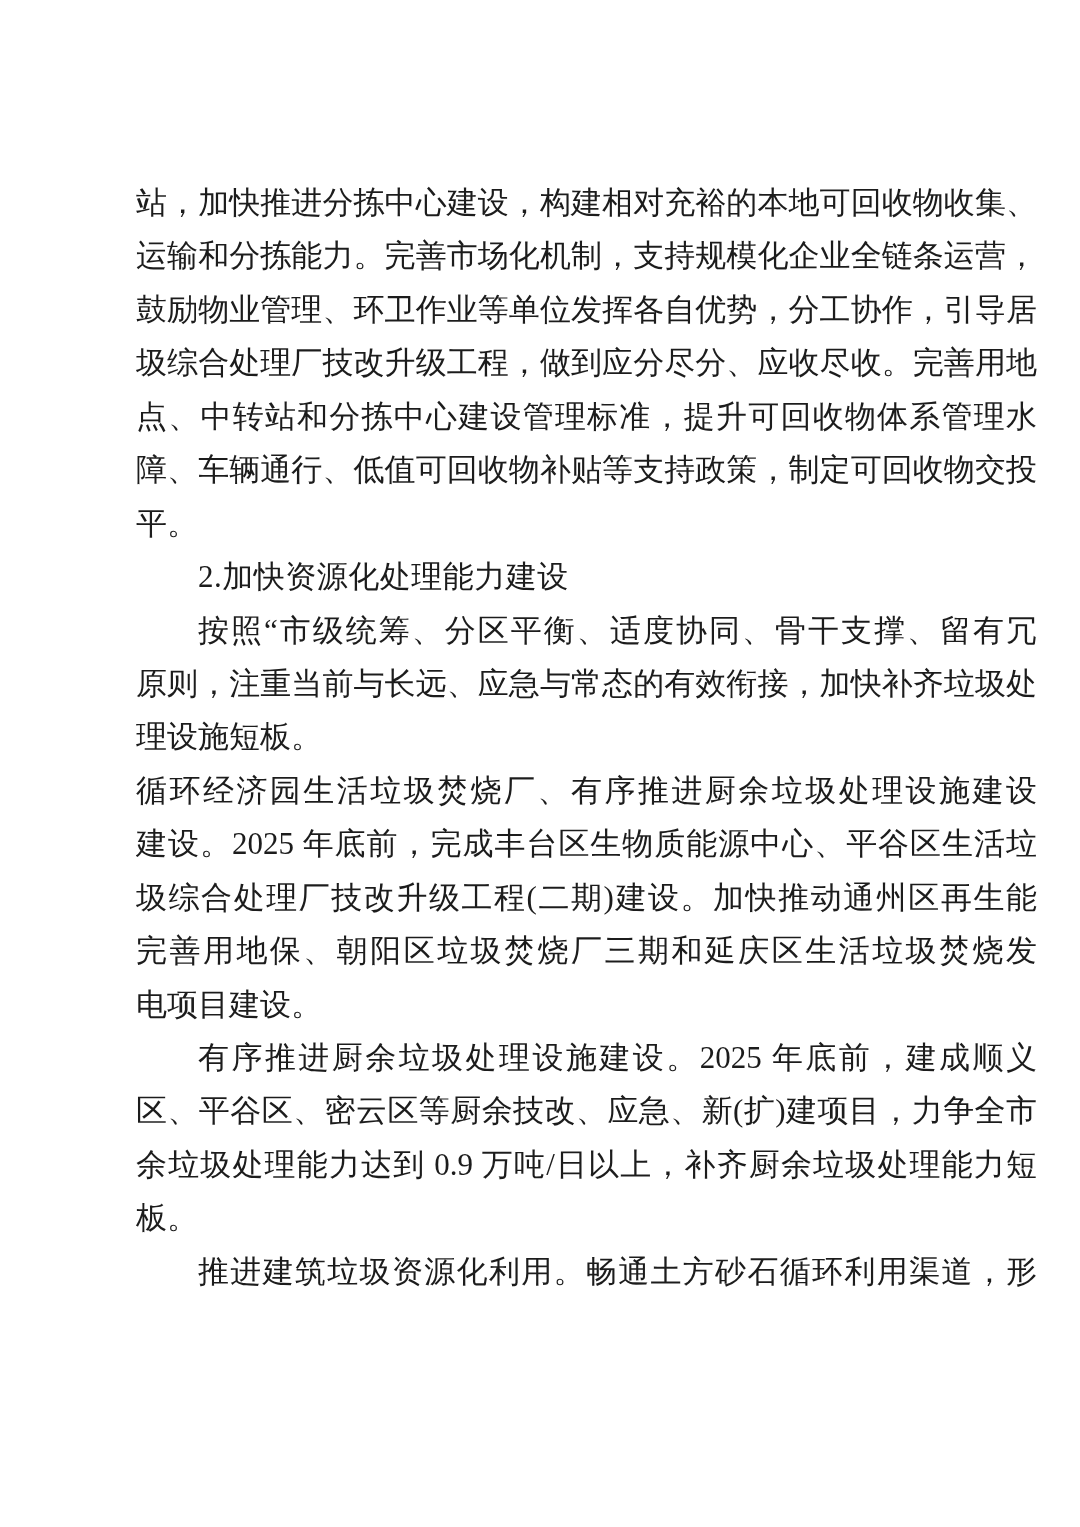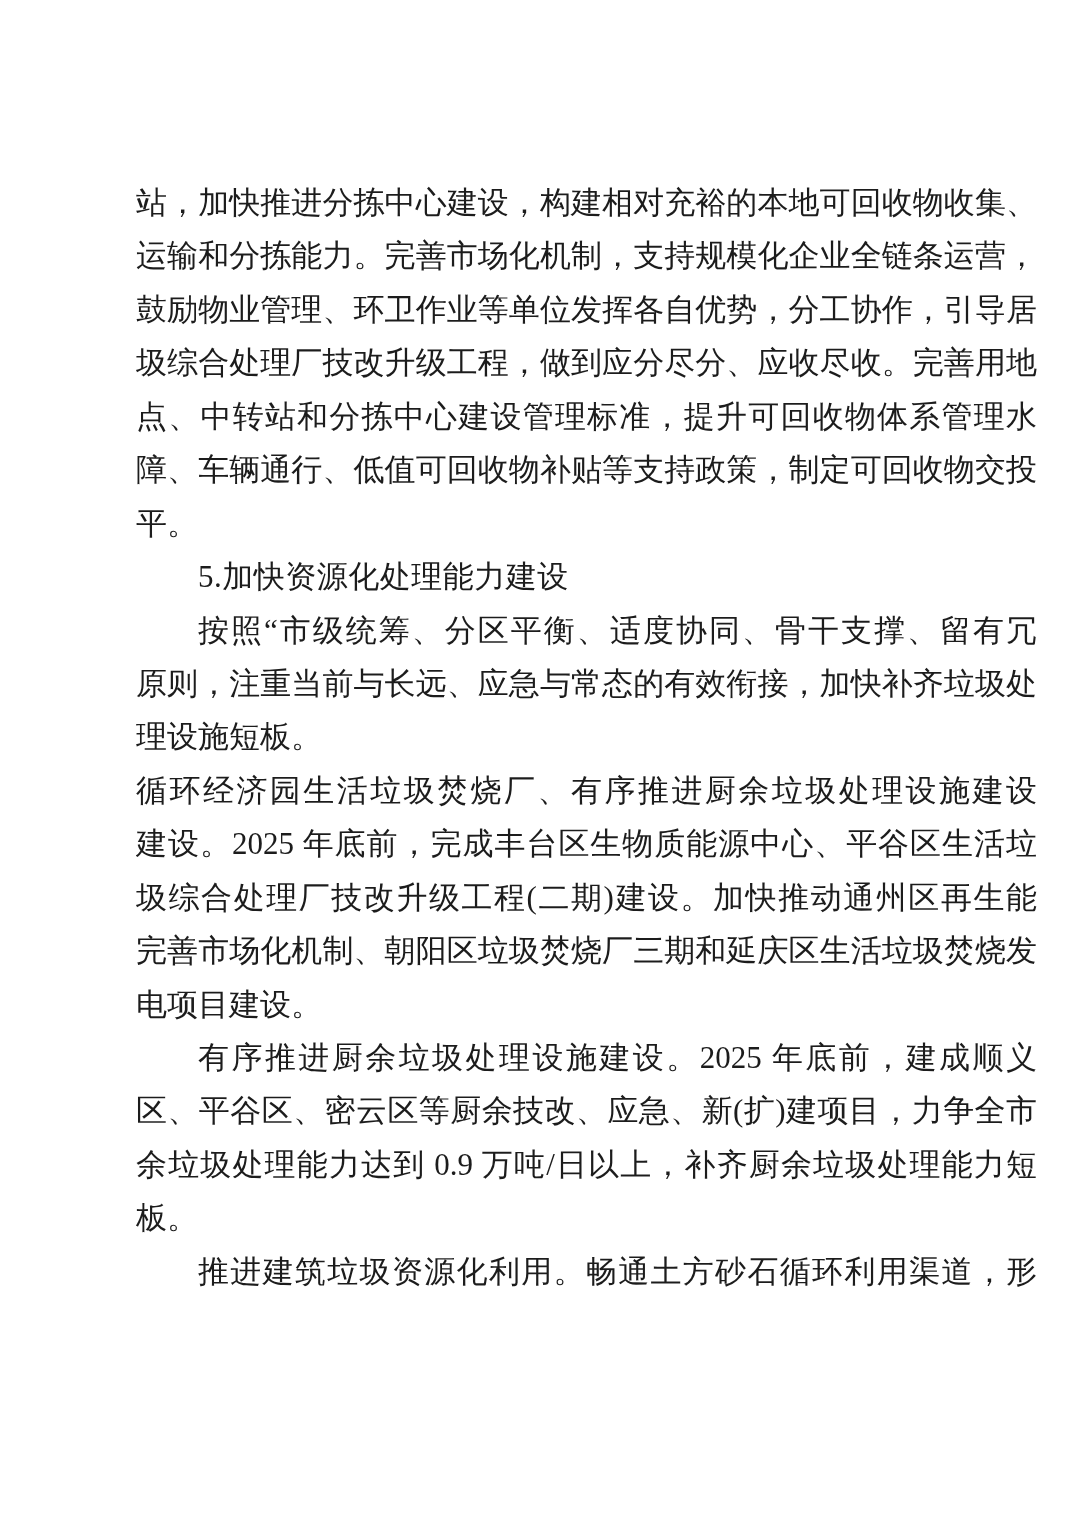--- a/index.html
+++ b/index.html
@@ -45,28 +45,28 @@
 <div class="page">
 
   <div class="doc-body">
     <div class="line">站，加快推进分拣中心建设，构建相对充裕的本地可回收物收集、</div>
     <div class="line">运输和分拣能力。完善市场化机制，支持规模化企业全链条运营，</div>
     <div class="line">鼓励物业管理、环卫作业等单位发挥各自优势，分工协作，引导居</div>
     <div class="line">圾综合处理厂技改升级工程，做到应分尽分、应收尽收。完善用地保</div>
     <div class="line">点、中转站和分拣中心建设管理标准，提升可回收物体系管理水</div>
     <div class="line">障、车辆通行、低值可回收物补贴等支持政策，制定可回收物交投</div>
     <div class="line last">平。</div>
-    <div class="line indent last heading">5.加快资源化处理能力建设</div>
+    <div class="line indent last heading">2.加快资源化处理能力建设</div>
     <div class="line indent">按照“市级统筹、分区平衡、适度协同、骨干支撑、留有冗余”的</div>
     <div class="line">原则，注重当前与长远、应急与常态的有效衔接，加快补齐垃圾处</div>
     <div class="line last">理设施短板。</div>
     <div class="line">循环经济园生活垃圾焚烧厂、有序推进厨余垃圾处理设施建设</div>
     <div class="line">建设。2025 年底前，完成丰台区生物质能源中心、平谷区生活垃</div>
     <div class="line">圾综合处理厂技改升级工程(二期)建设。加快推动通州区再生能</div>
-    <div class="line">完善市场化机制、朝阳区垃圾焚烧厂三期和延庆区生活垃圾焚烧发</div>
+    <div class="line">完善用地保、朝阳区垃圾焚烧厂三期和延庆区生活垃圾焚烧发</div>
     <div class="line last">电项目建设。</div>
     <div class="line indent">有序推进厨余垃圾处理设施建设。2025 年底前，建成顺义</div>
     <div class="line">区、平谷区、密云区等厨余技改、应急、新(扩)建项目，力争全市厨</div>
     <div class="line">余垃圾处理能力达到 0.9 万吨/日以上，补齐厨余垃圾处理能力短</div>
     <div class="line last">板。</div>
     <div class="line indent">推进建筑垃圾资源化利用。畅通土方砂石循环利用渠道，形</div>
   </div>
 
   <div class="footer">
     <span class="dash">—</span>

